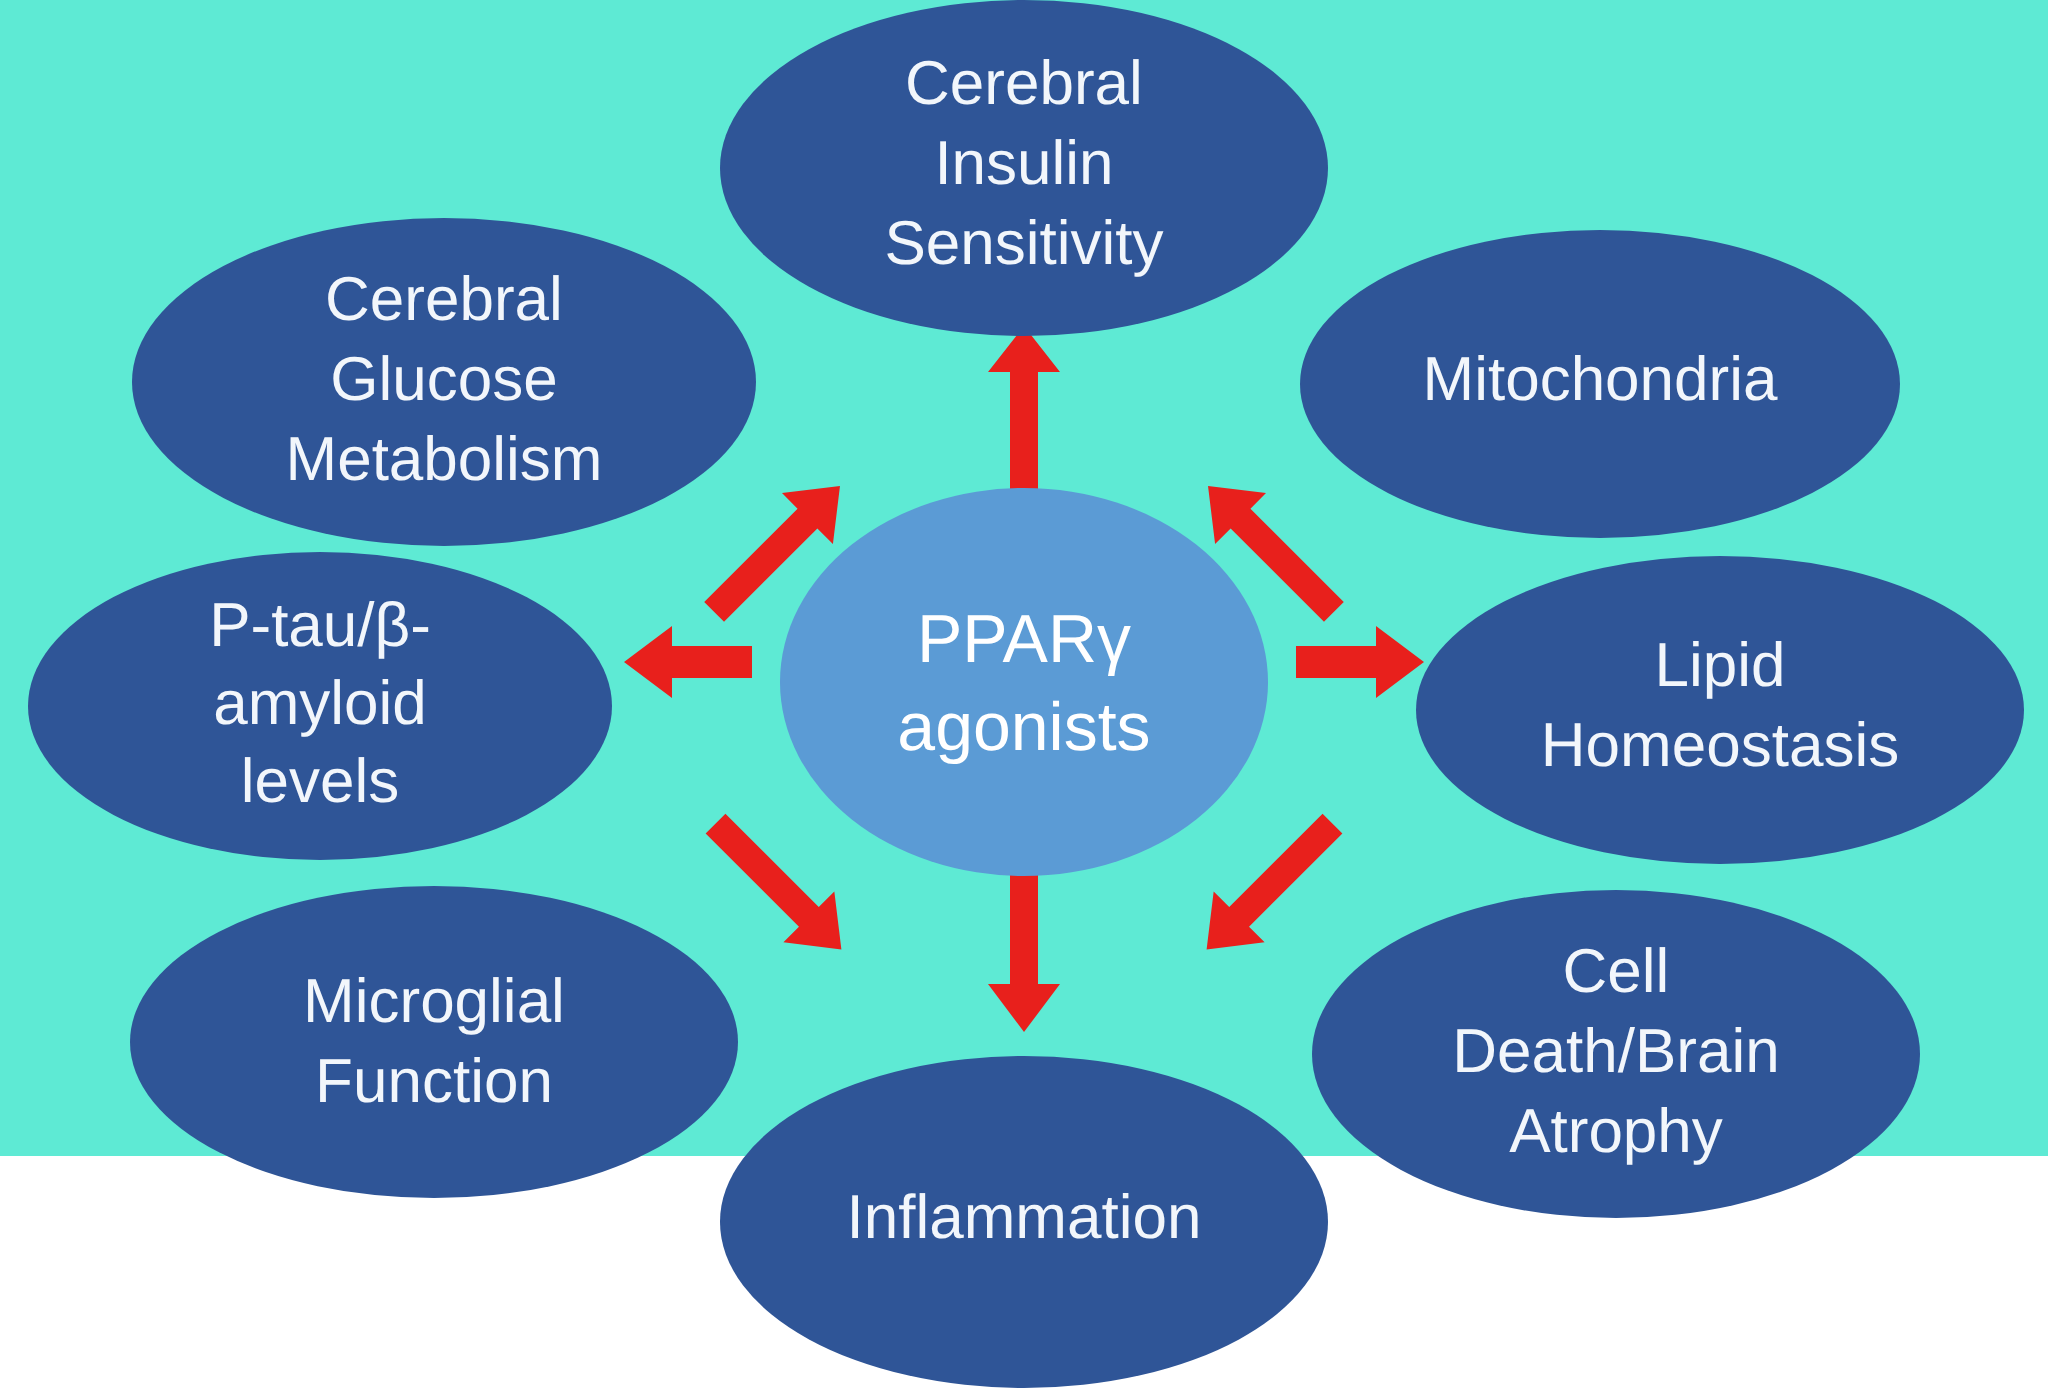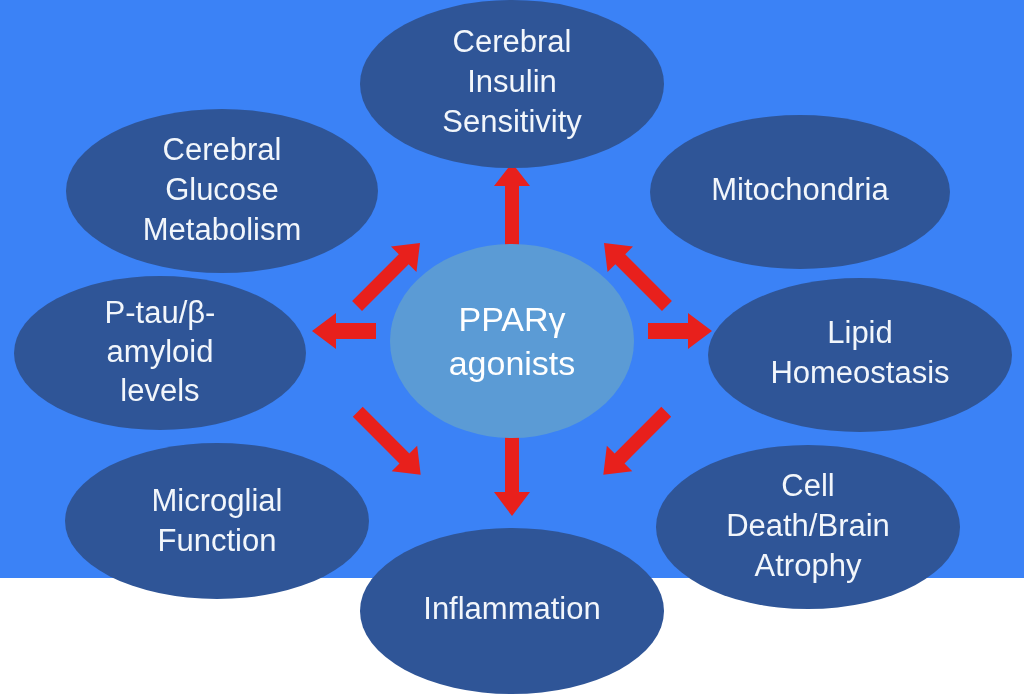--- a/index.html
+++ b/index.html
@@ -10,21 +10,21 @@
   body {
     width: 1024px;
     height: 694px;
     overflow: hidden;
     font-family: "Liberation Sans", sans-serif;
   }
   #diagram-root {
     position: relative;
     width: 1024px;
     height: 578px;
-    background: #3b82f6;
+    background: #5eead4;
   }
   svg.diagram {
     display: block;
     width: 1024px;
     height: 694px;
   }
   text {
     font-family: "Liberation Sans", sans-serif;
     text-anchor: middle;
     dominant-baseline: middle;

